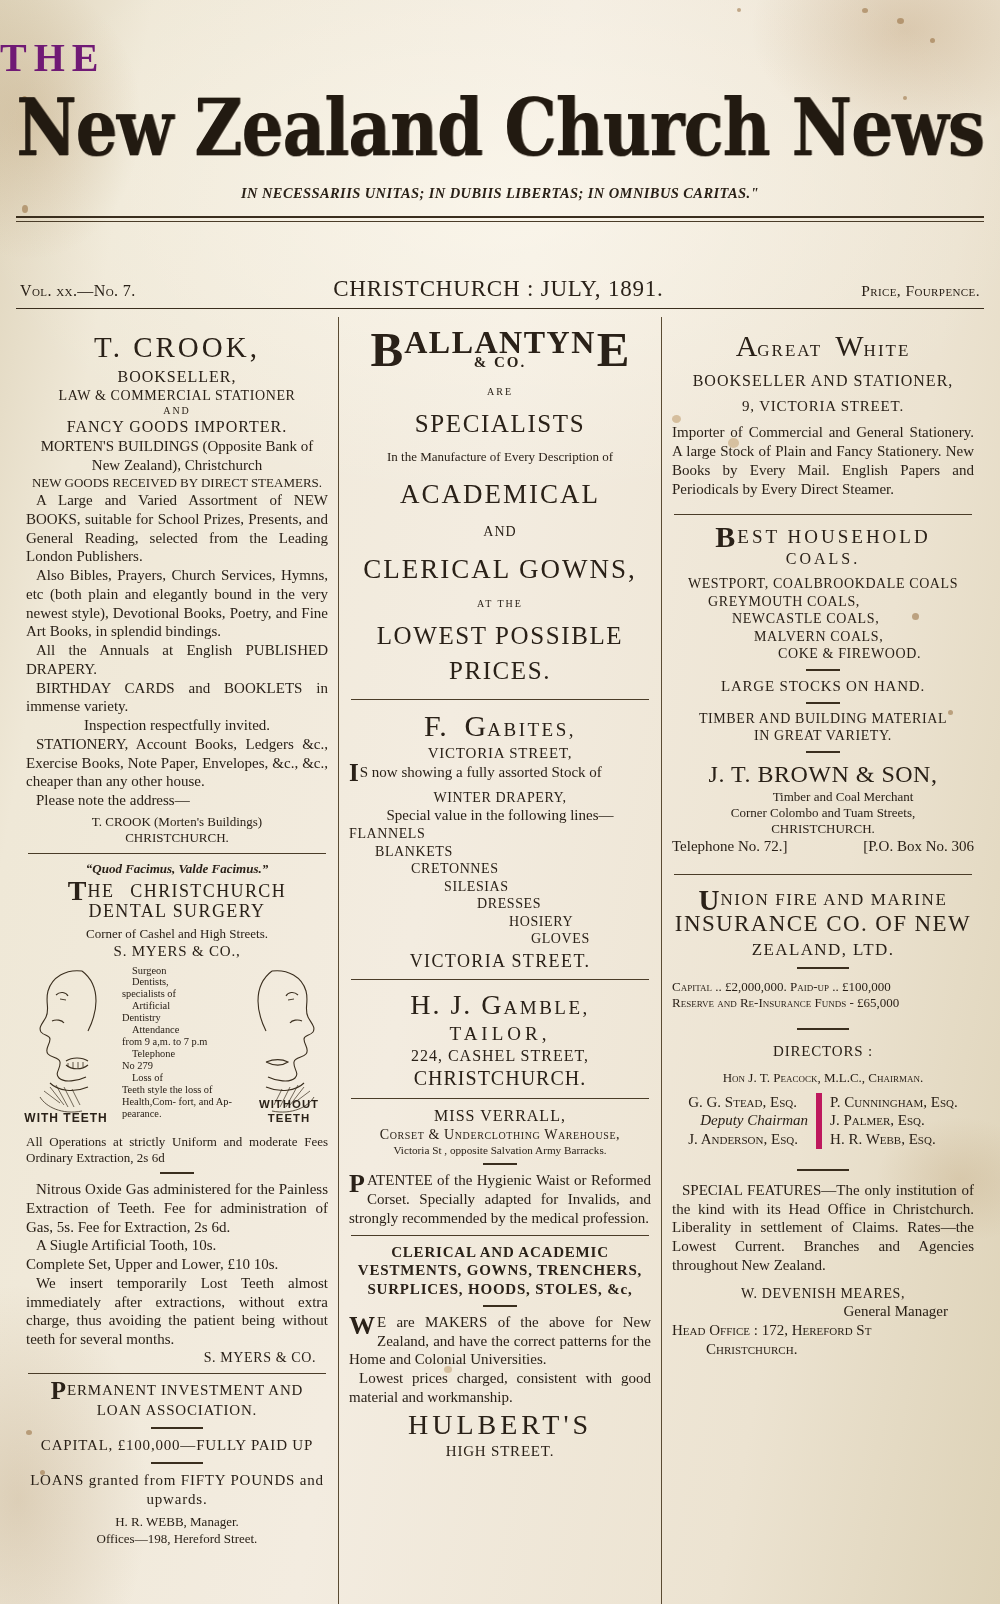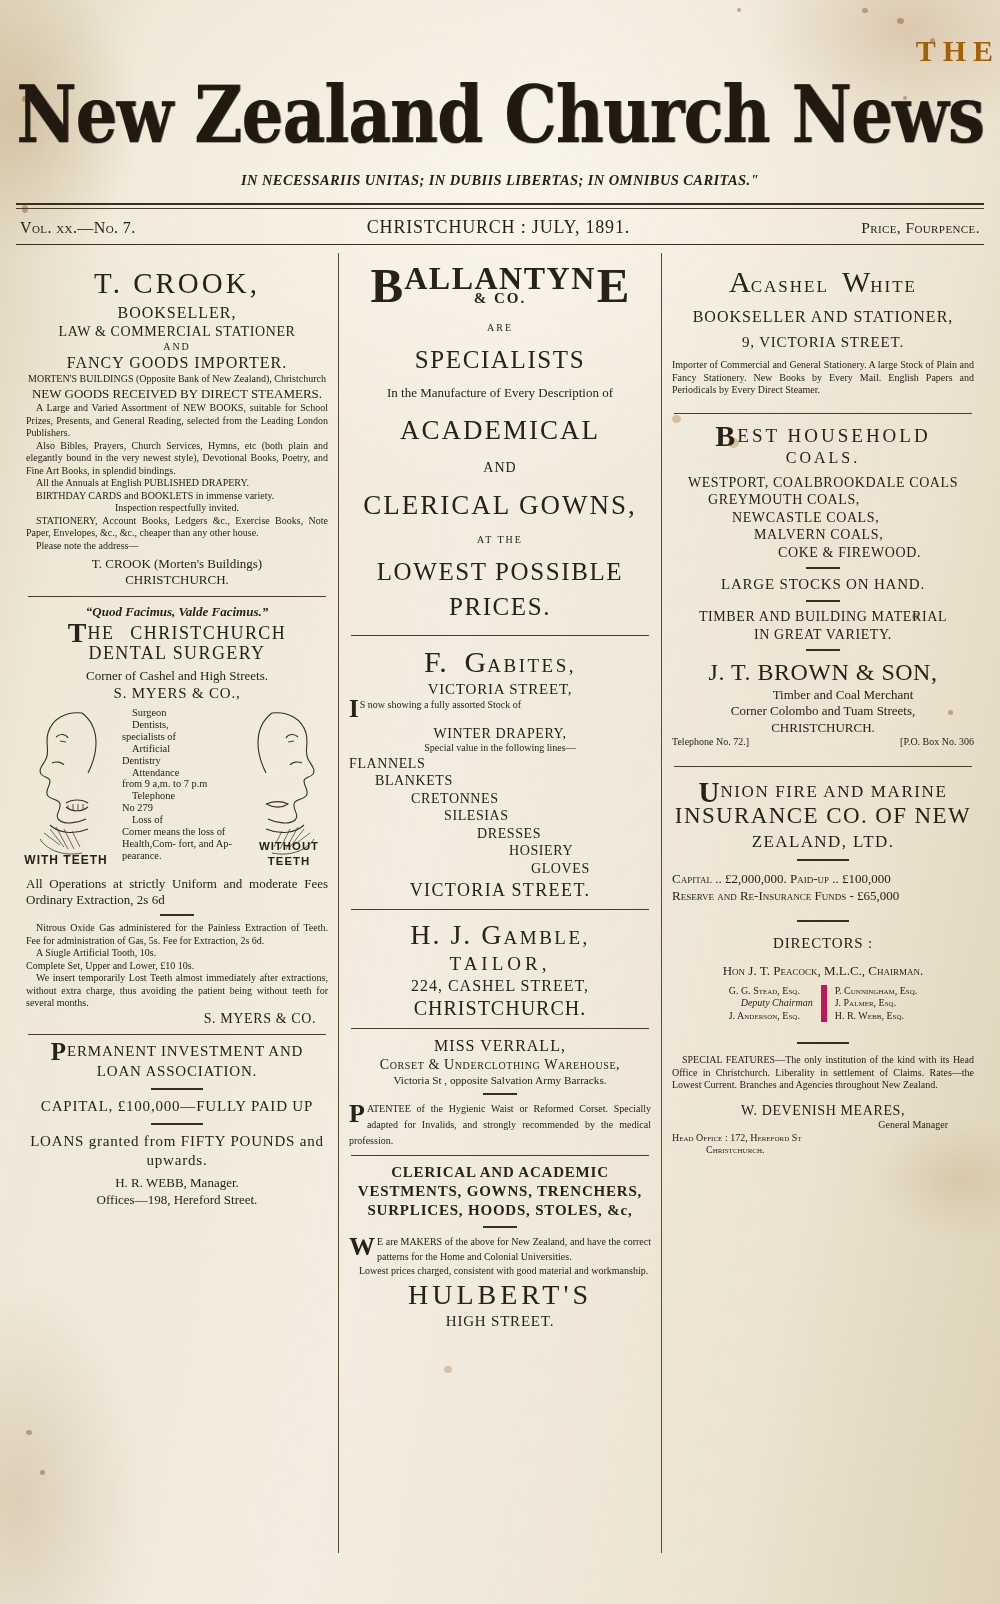--- a/index.html
+++ b/index.html
@@ -20,23 +20,23 @@
       radial-gradient(ellipse 180px 300px at 18px 1500px, rgba(140,100,45,.20), rgba(140,100,45,0) 72%),
       radial-gradient(ellipse 700px 400px at 500px 200px, rgba(255,252,242,.55), rgba(255,252,242,0) 75%),
       linear-gradient(100deg,#ded3ba 0%,#efe8d7 12%,#f3ece0 45%,#ece3d1 78%,#ddd2b7 100%);
     pointer-events:none;
   }
   .speck{position:absolute;border-radius:50%;background:rgba(130,85,30,.45);pointer-events:none;}
   .content{position:absolute;inset:0;}
 
   
   .the{
-    text-align:right;font-size:30px;letter-spacing:7px;
+    text-align:left;font-size:40px;letter-spacing:7px;
     font-family:"Liberation Serif",serif;font-weight:700;
-    margin-top:34px;color:#a16207;
+    margin-top:34px;color:#701a75;
   }
   .masthead{
     text-align:center;margin-top:8px;
     font-family:"DejaVu Serif",serif;font-weight:700;
     font-size:66px;letter-spacing:-1px;line-height:1;
     color:#221a11;
     text-shadow:1px 0 0 rgba(40,30,18,.55), 0 1px 0 rgba(40,30,18,.35);
     transform:scaleY(1.18);
     transform-origin:center top;
     white-space:nowrap;
@@ -46,21 +46,21 @@
     font-style:italic;font-weight:700;font-size:14.5px;letter-spacing:.4px;
     font-family:"Liberation Serif",serif;
   }
   .rule-double{margin:14px 16px 0 16px;border-top:2px solid #3a2e1e;}
   .rule-double:after{content:"";display:block;margin-top:3px;border-top:1px solid #4a3c28;}
   .issueline{
     display:flex;align-items:baseline;justify-content:space-between;
     margin:8px 20px 0 20px;font-size:15px;
   }
   .issueline .vol{font-variant:small-caps;font-size:16px;letter-spacing:.4px;}
-  .issueline .ctr{font-size:18px;letter-spacing:.8px;}
+  .issueline .ctr{font-size:23px;letter-spacing:.8px;margin-top:46px;}
   .issueline .price{font-variant:small-caps;font-size:15.5px;letter-spacing:.4px;}
   .rule-single{margin:6px 16px 0 16px;border-top:1.6px solid #3a2e1e;}
 
   
   .cols{display:flex;margin:8px 16px;height:1300px;}
   .col{flex:1;padding:8px 10px 0 10px;font-size:12.6px;line-height:1.25;}
   .col.c1{border-right:1.2px solid #5a4b33;}
   .col.c2{border-right:1.2px solid #5a4b33;}
 
   .ad{margin-bottom:6px;}
@@ -73,21 +73,21 @@
   .b{font-weight:700;}
   .sc{font-variant:small-caps;}
   .it{font-style:italic;}
 
   h1.adt{font-size:29px;letter-spacing:3px;font-weight:400;margin:4px 0 2px;text-align:center;font-family:"Liberation Serif",serif;}
   .t18{font-size:18px;letter-spacing:1.4px;}
   .t16{font-size:16px;letter-spacing:1px;}
   .t15{font-size:15px;letter-spacing:.8px;}
   .t14{font-size:14px;letter-spacing:.6px;text-align:center;}
   .t13{font-size:13px;}
-  .t12{font-size:10px;}
+  .t12{font-size:15px;}
   .t11{font-size:11.2px;}
   .t10{font-size:10px;}
   .sp1{letter-spacing:1px;}
   .sp2{letter-spacing:2px;}
 
   
   .dropcap{font-size:26px;line-height:.82;font-weight:700;float:left;margin:2px 2px 0 0;font-family:"Liberation Serif",serif;}
   .dc-inline{font-size:25px;font-weight:700;line-height:.8;vertical-align:-3px;}
 
   
@@ -216,21 +216,21 @@
             <span class="ind">Dentists,</span>
             <span>specialists of</span>
             <span class="ind">Artificial</span>
             <span>Dentistry</span>
             <span class="ind">Attendance</span>
             <span>from 9 a,m.</span>
             <span>to 7 p.m</span>
             <span class="ind">Telephone</span>
             <span>No 279</span>
             <span class="ind">Loss of</span>
-            <span>Corner means</span>
+            <span>Teeth style</span>
             <span>the loss of</span>
             <span>Health,Com-</span>
             <span>fort, and Ap-</span>
             <span>pearance.</span>
           </div>
 
           <div class="face">
             <svg viewBox="0 0 78 165" xmlns="http://www.w3.org/2000/svg" fill="none" stroke="#3a2e1e" stroke-width="1.1">
               <path d="M22 6 C38 4 52 12 56 26 C59 37 54 44 58 52 C61 58 66 62 63 67 C60 71 54 70 54 74 C54 80 60 84 56 89 C53 93 45 92 44 97 C43 104 50 108 45 113 C40 118 26 116 18 112"></path>
               <path d="M48 30 C44 26 38 27 36 31"></path>
@@ -356,21 +356,21 @@
         <div class="j indent t12" style="clear:both">Lowest prices charged, consistent with good material and workmanship.</div>
         <div class="c" style="font-size:28px;letter-spacing:4px">HULBERT'S</div>
         <div class="c t15">HIGH  STREET.</div>
       </div>
     </div>
 
     <div class="col c3">
 
       <div class="ad">
         <div class="c" style="margin-top:2px">
-          <span style="font-size:30px">A</span><span style="font-size:17px;letter-spacing:2px">CASHEL</span>
+          <span style="font-size:30px">A</span><span style="font-size:17px;letter-spacing:2px">GREAT</span>
           <span style="font-size:30px;margin-left:10px">W</span><span style="font-size:17px;letter-spacing:2px">HITE</span>
         </div>
         <div class="c t16" style="margin-top:6px">BOOKSELLER AND STATIONER,</div>
         <div class="c t15" style="margin-top:6px">9, VICTORIA STREET.</div>
         <div class="j t12" style="margin-top:8px">Importer of Commercial and General Stationery.  A large Stock of Plain and Fancy Stationery.   New Books by Every Mail.   English Papers and Periodicals by Every Direct Steamer.</div>
       </div>
 
       <div class="hr" style="margin-top:16px"></div>
 
       <div class="ad">

